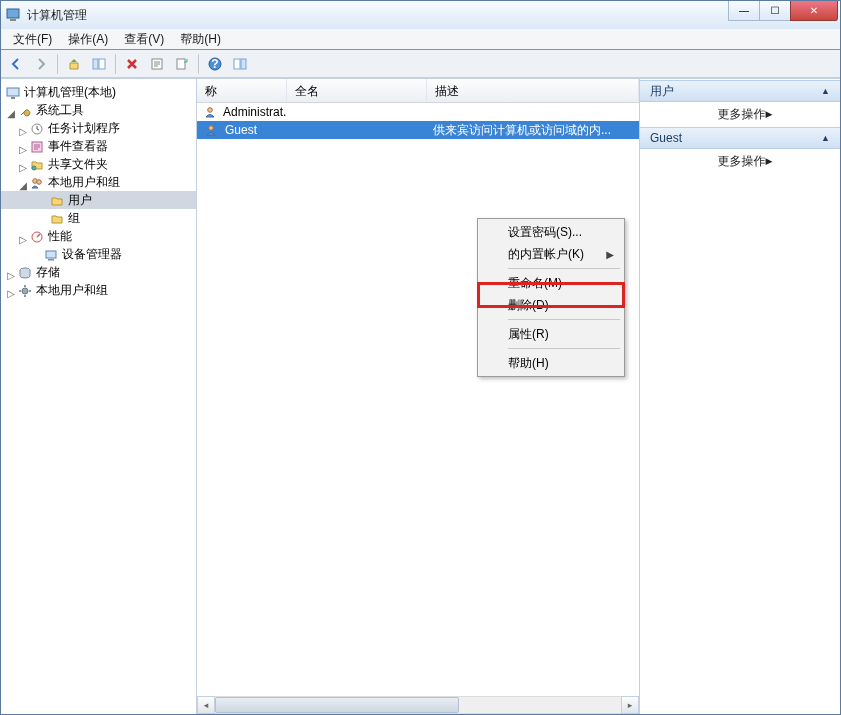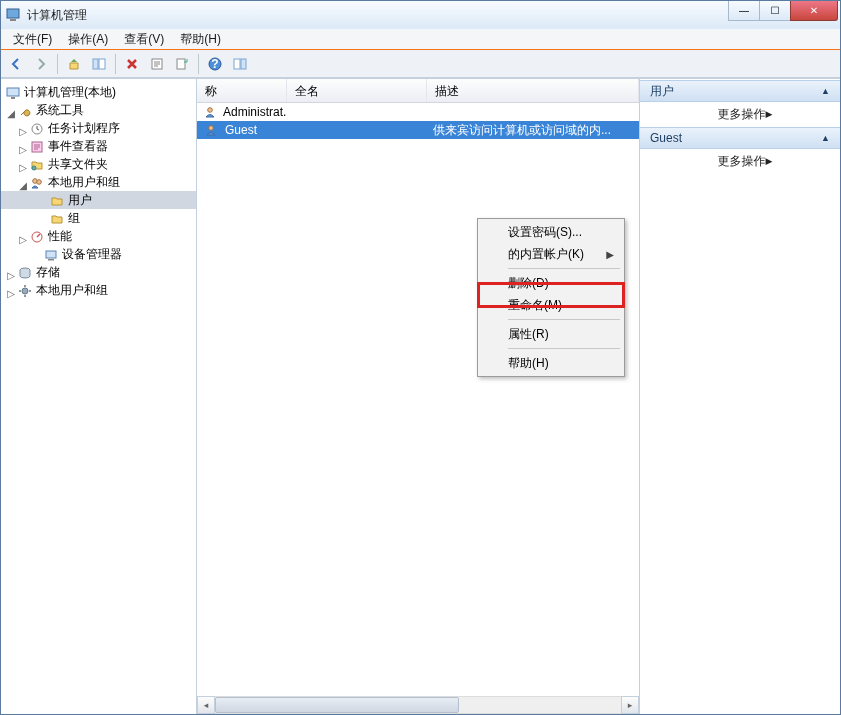--- a/index.html
+++ b/index.html
@@ -315,24 +315,24 @@
       <div class="context-menu">
         <div class="ctx-item">
             <span>设置密码(S)...</span>
           </div>
         <div class="ctx-item">
             <span>的内置帐户(K)</span>
             <span class="arrow">▶</span>
           </div>
         <div class="ctx-sep"></div>
         <div class="ctx-item">
+            <span>重命名(M)</span>
+          </div>
+        <div class="ctx-item">
             <span>删除(D)</span>
-          </div>
-        <div class="ctx-item">
-            <span>重命名(M)</span>
           </div>
         <div class="ctx-sep"></div>
         <div class="ctx-item" style="font-weight:normal;">
             <span>属性(R)</span>
           </div>
         <div class="ctx-sep"></div>
         <div class="ctx-item">
             <span>帮助(H)</span>
           </div>
         <div class="ctx-highlight" style="left:-1px; top:63px; width:148px; height:26px;"></div>

